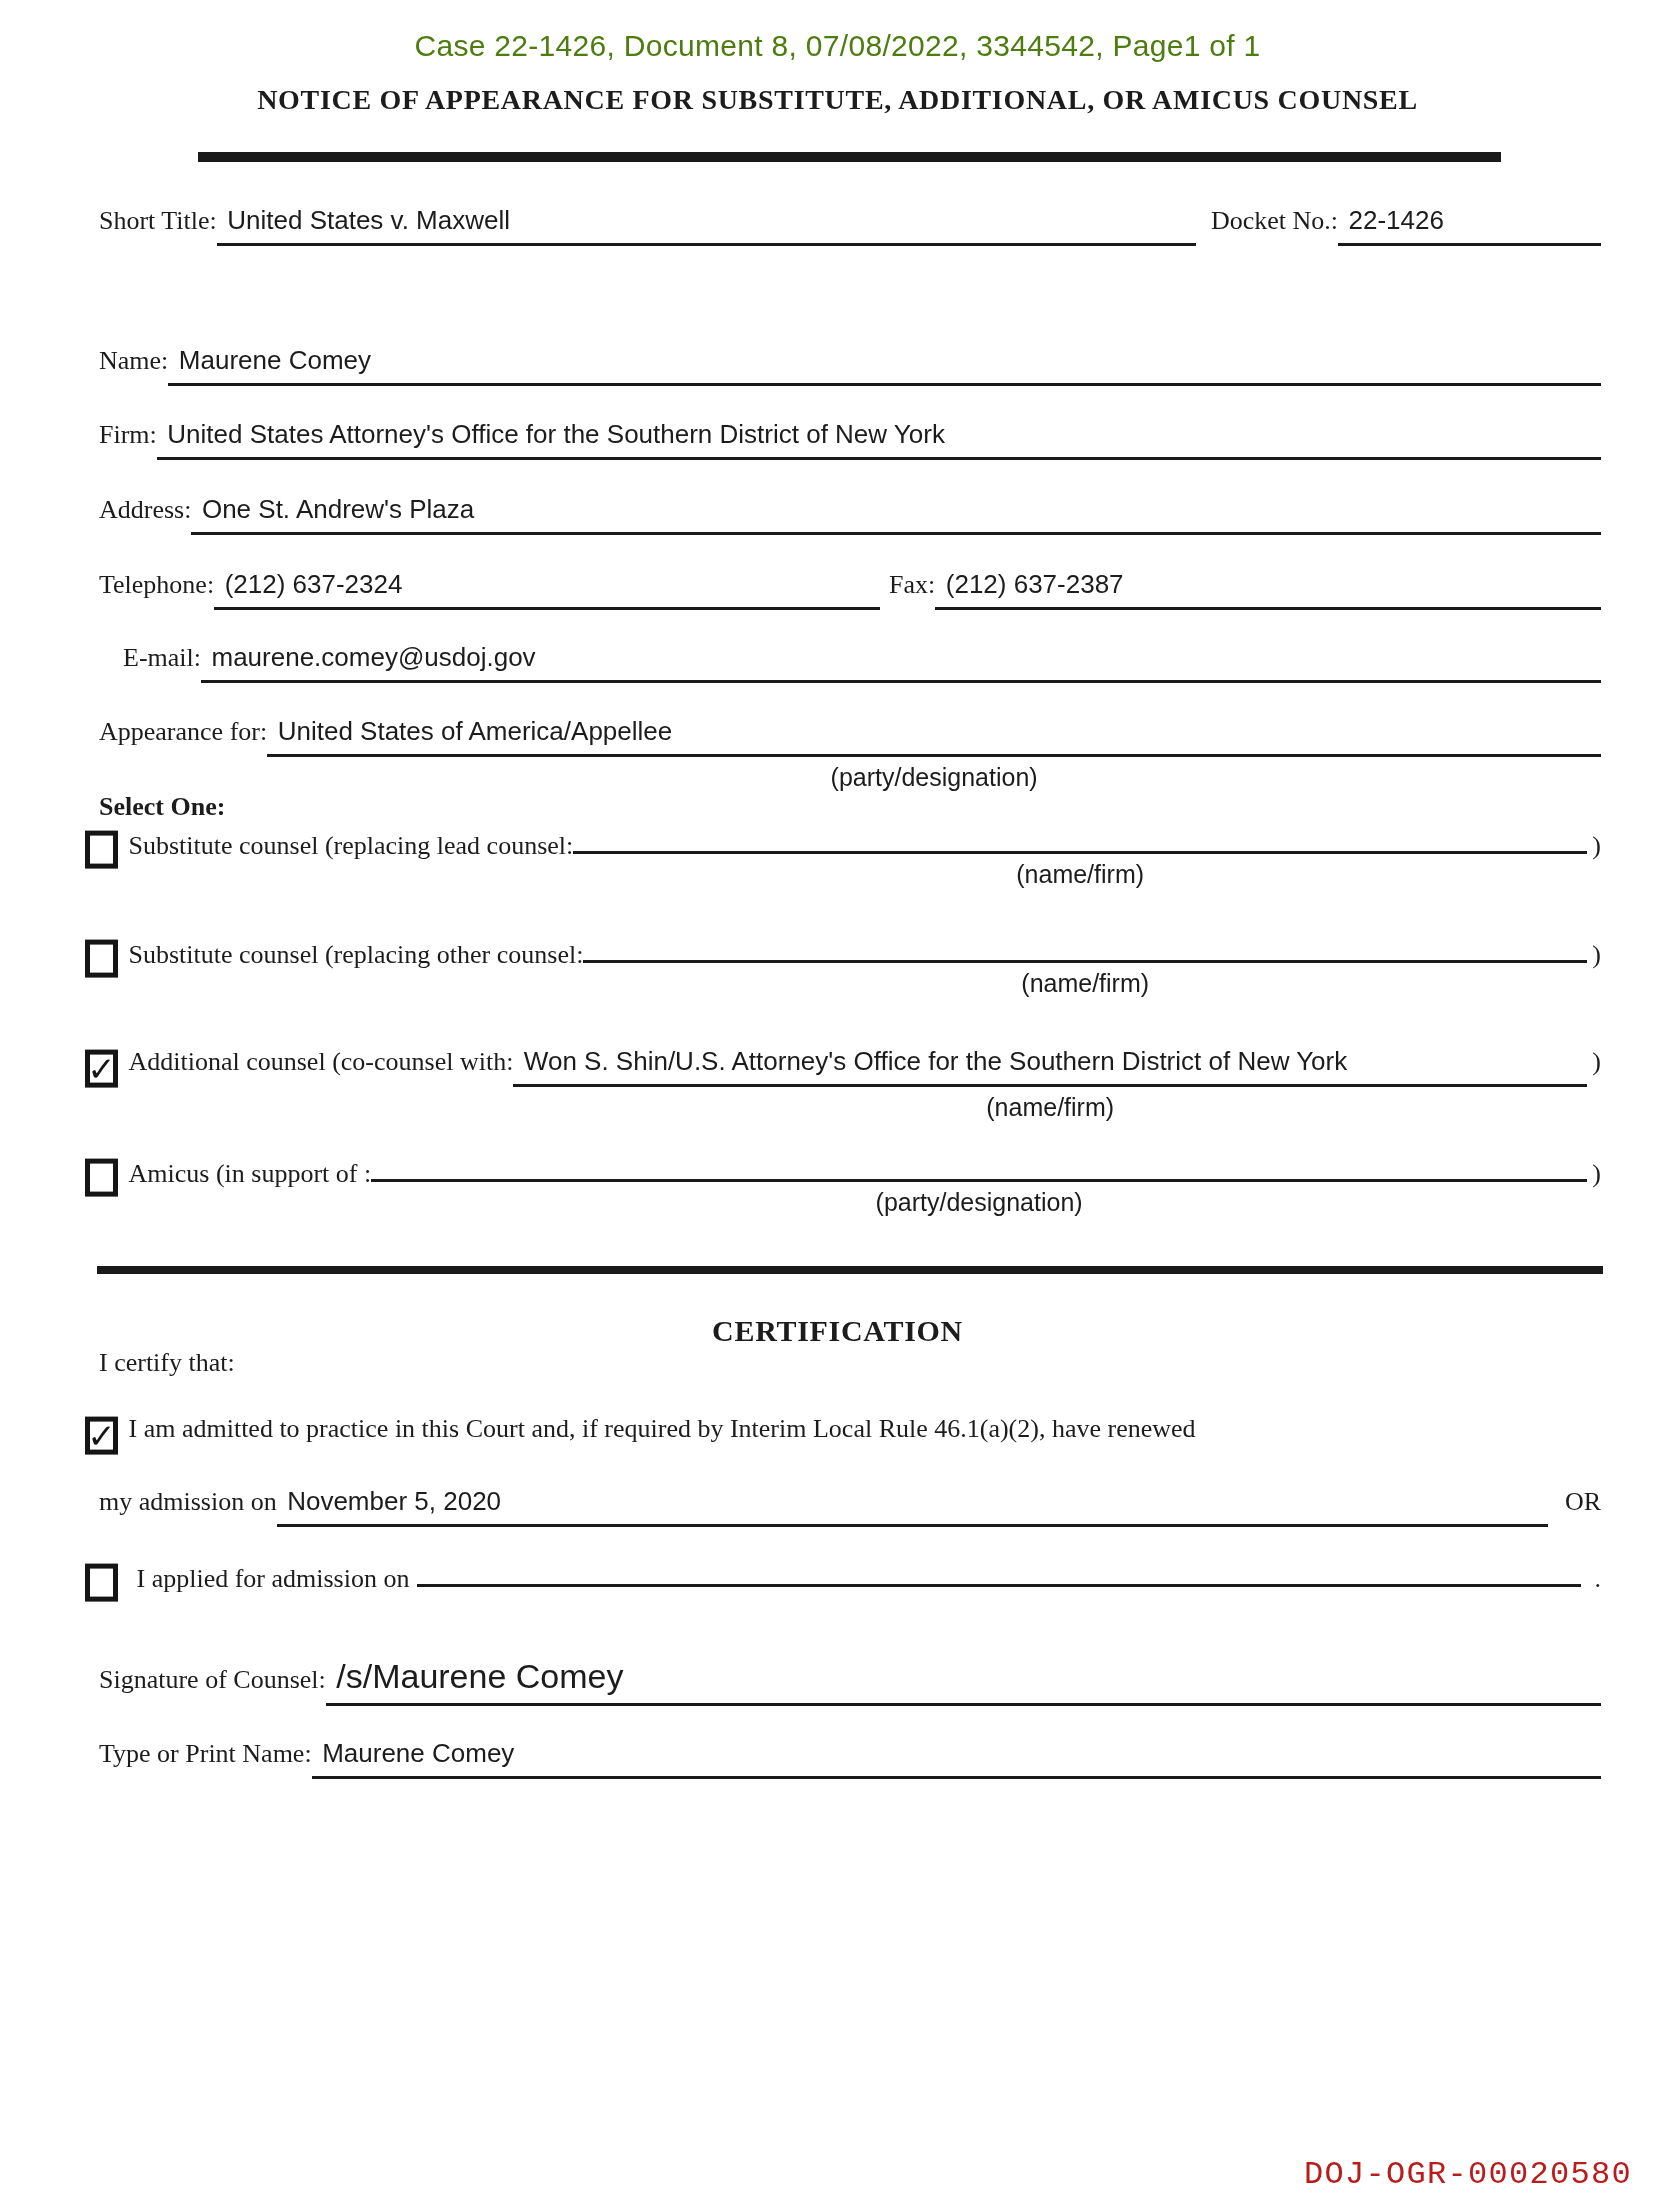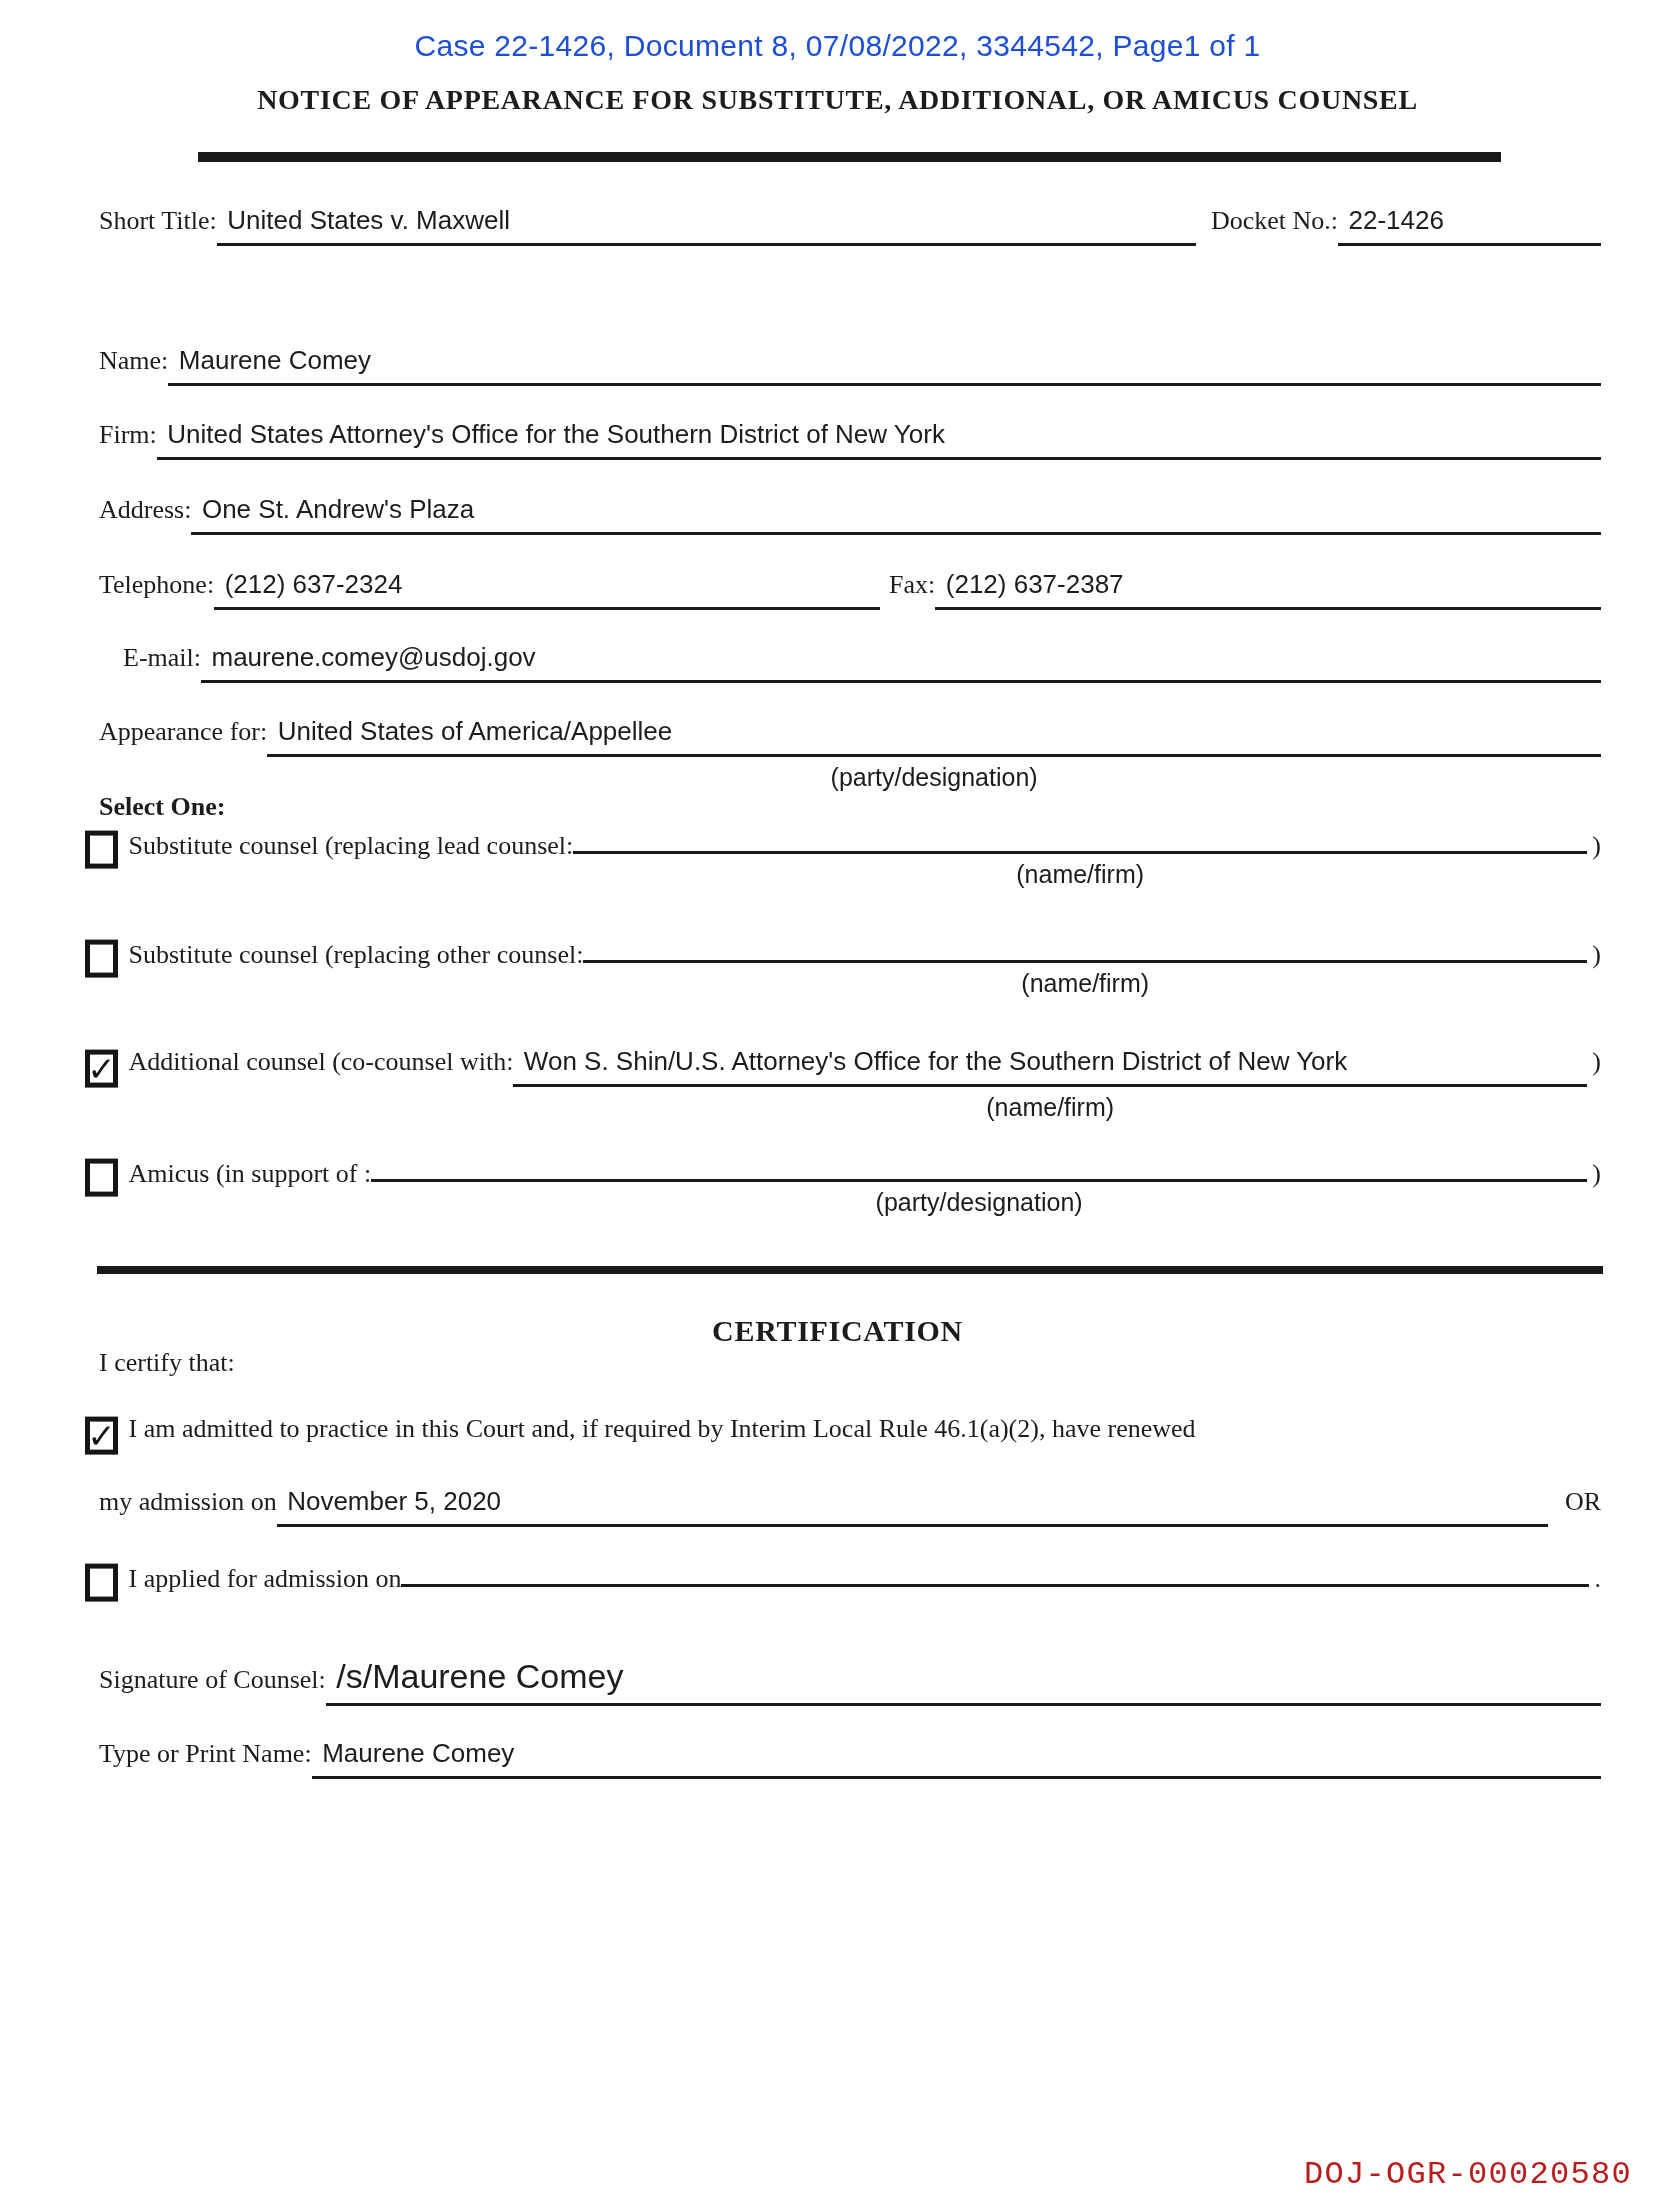--- a/index.html
+++ b/index.html
@@ -9,21 +9,21 @@
     width:1675px; height:2205px;
     background:#ffffff;
     color:#1c1c1c;
     overflow:hidden;
   }
 
   .case-stamp {
     position:absolute; top:29px; left:0; width:100%;
     text-align:center;
     font-family:"Liberation Sans","DejaVu Sans",sans-serif;
-    font-size:30px; color:#1d4ed8; letter-spacing:0.3px;
+    font-size:30px; color:#4d7c0f; letter-spacing:0.3px;
   }
   .form-title {
     position:absolute; top:84px; left:0; width:100%;
     text-align:center;
     font-family:"Liberation Serif","DejaVu Serif",serif;
     font-weight:bold; font-size:28px; letter-spacing:0.7px;
   }
   .double-rule {
     position:absolute; top:152px; left:198px; width:1303px;
     height:8px;
@@ -229,21 +229,21 @@
   </div>
 
   <div class="row" style="top:1486px;">
     <span class="lbl">my admission on</span>
     <span class="fill">
       <span class="val">November 5, 2020</span>
     </span>
     <span class="tail" style="margin-left:17px;">OR</span>
   </div>
 
-  <div class="row opt-row" style="top:1561px;">
+  <div class="row opt-row" style="top:1561px;gap:8px;">
     <span class="cb"></span>
     <span class="lbl">I applied for admission on</span>
     <span class="fill">
       <span class="val"></span>
     </span>
     <span class="tail">.</span>
   </div>
 
   <div class="row" style="top:1657px;">
     <span class="lbl">Signature of Counsel:</span>

